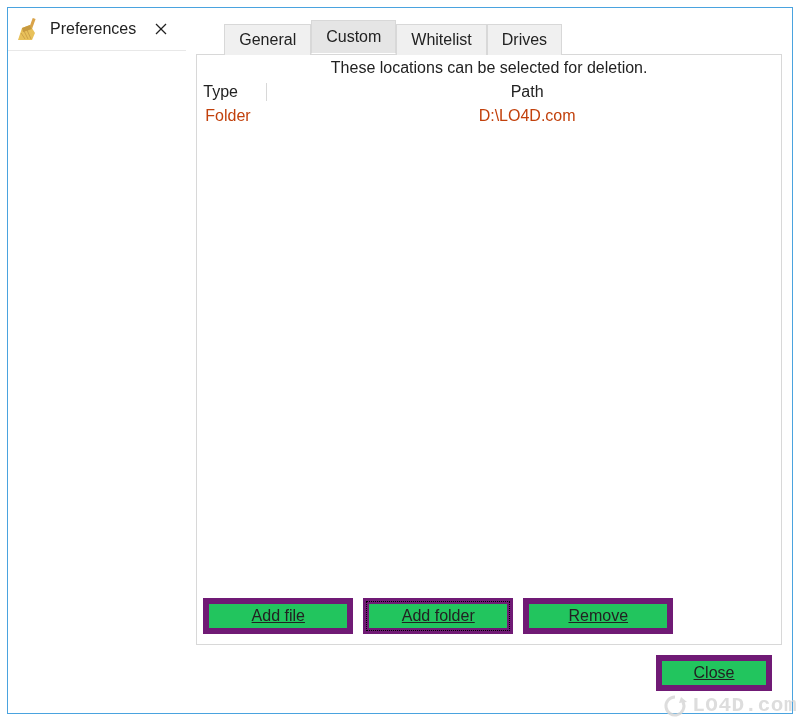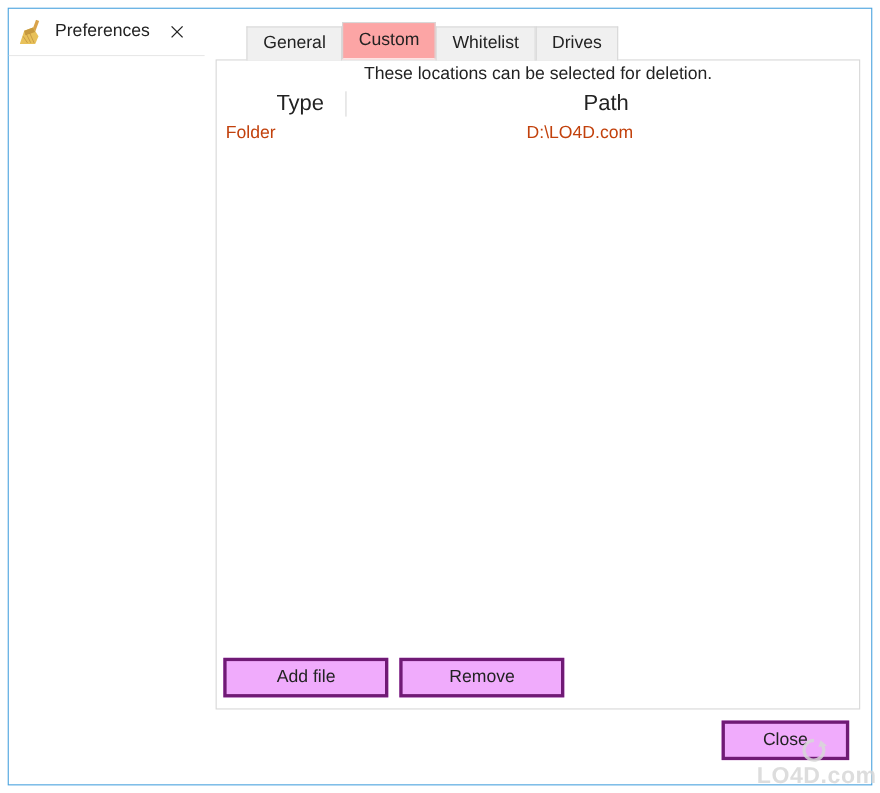--- a/index.html
+++ b/index.html
@@ -76,21 +76,21 @@
       color: #222;
       background: #f0f0f0;
       border: 1px solid #d8d8d8;
       border-bottom: none;
       margin-right: 0px;
       cursor: pointer;
       position: relative;
       top: 1px;
     }
     .tab.active {
-      background: #fca5a5;
+      background: #e5e5e5;
       border: 1px solid #d8d8d8;
       border-bottom: 1px solid #ffffff;
       z-index: 3;
       top: 0px;
       padding-top: 7px;
       padding-bottom: 7px;
     }
     .tab-panel {
       flex: 1;
       border: 1px solid #d8d8d8;
@@ -105,24 +105,23 @@
       font-size: 16px;
       color: #222;
       padding: 4px 0 4px 0;
     }
     .table-area {
       flex: 1;
       padding: 0 2px;
     }
     .table-head {
       display: flex;
-      font-size: 20px;
+      font-size: 16px;
       color: #222;
       padding: 2px 0;
-      margin-left: 48px;
     }
     .col-type {
       width: 68px;
       padding-left: 4px;
       border-right: 1px solid #d8d8d8;
     }
     .col-path {
       flex: 1;
       padding-left: 8px;
       text-align: center;
@@ -141,56 +140,55 @@
       padding-left: 8px;
     }
     .button-row {
       display: flex;
       gap: 10px;
       padding: 8px 6px 10px 6px;
     }
     .btn {
       width: 150px;
       height: 36px;
-      background: #f0abfc;
-      border: 3px solid #701a75;
+      background: #22c55e;
+      border: 6px solid #701a75;
       font-size: 16px;
       color: #222;
       cursor: pointer;
       font-family: inherit;
       display: flex;
       align-items: center;
       justify-content: center;
+      text-decoration: underline;
     }
     .btn.focused {
       outline: 1px dotted #000;
       outline-offset: -4px;
     }
     .footer-row {
       display: flex;
       justify-content: flex-end;
       padding: 10px 10px 12px 10px;
     }
     .footer-row .btn {
       width: 116px;
     }
     .watermark {
       position: absolute;
       right: 3px;
       bottom: 3px;
       display: flex;
-      align-items: center;
       color: rgba(215,215,215,0.85);
       font-size: 21px;
       font-weight: 600;
-      font-family: Liberation Sans, sans-serif;
+      font-family: Liberation Mono, monospace;
       letter-spacing: 0.5px;
       z-index: 100;
       pointer-events: none;
-      flex-direction: column;
     }
     .watermark svg {
       margin-right: 5px;
     }
   </style>
 </head>
 <body>
 
 <div class="window">
   <div class="titlebar">
@@ -228,20 +226,21 @@
           <div class="col-type">Type</div>
           <div class="col-path">Path</div>
         </div>
         <div class="table-row">
           <div class="col-type">Folder</div>
           <div class="col-path">D:\LO4D.com</div>
         </div>
       </div>
       <div class="button-row">
         <button class="btn">Add file</button>
+        <button class="btn focused">Add folder</button>
         <button class="btn">Remove</button>
       </div>
     </div>
 
     <div class="footer-row">
       <button class="btn">Close</button>
     </div>
   </div>
 </div>
 

